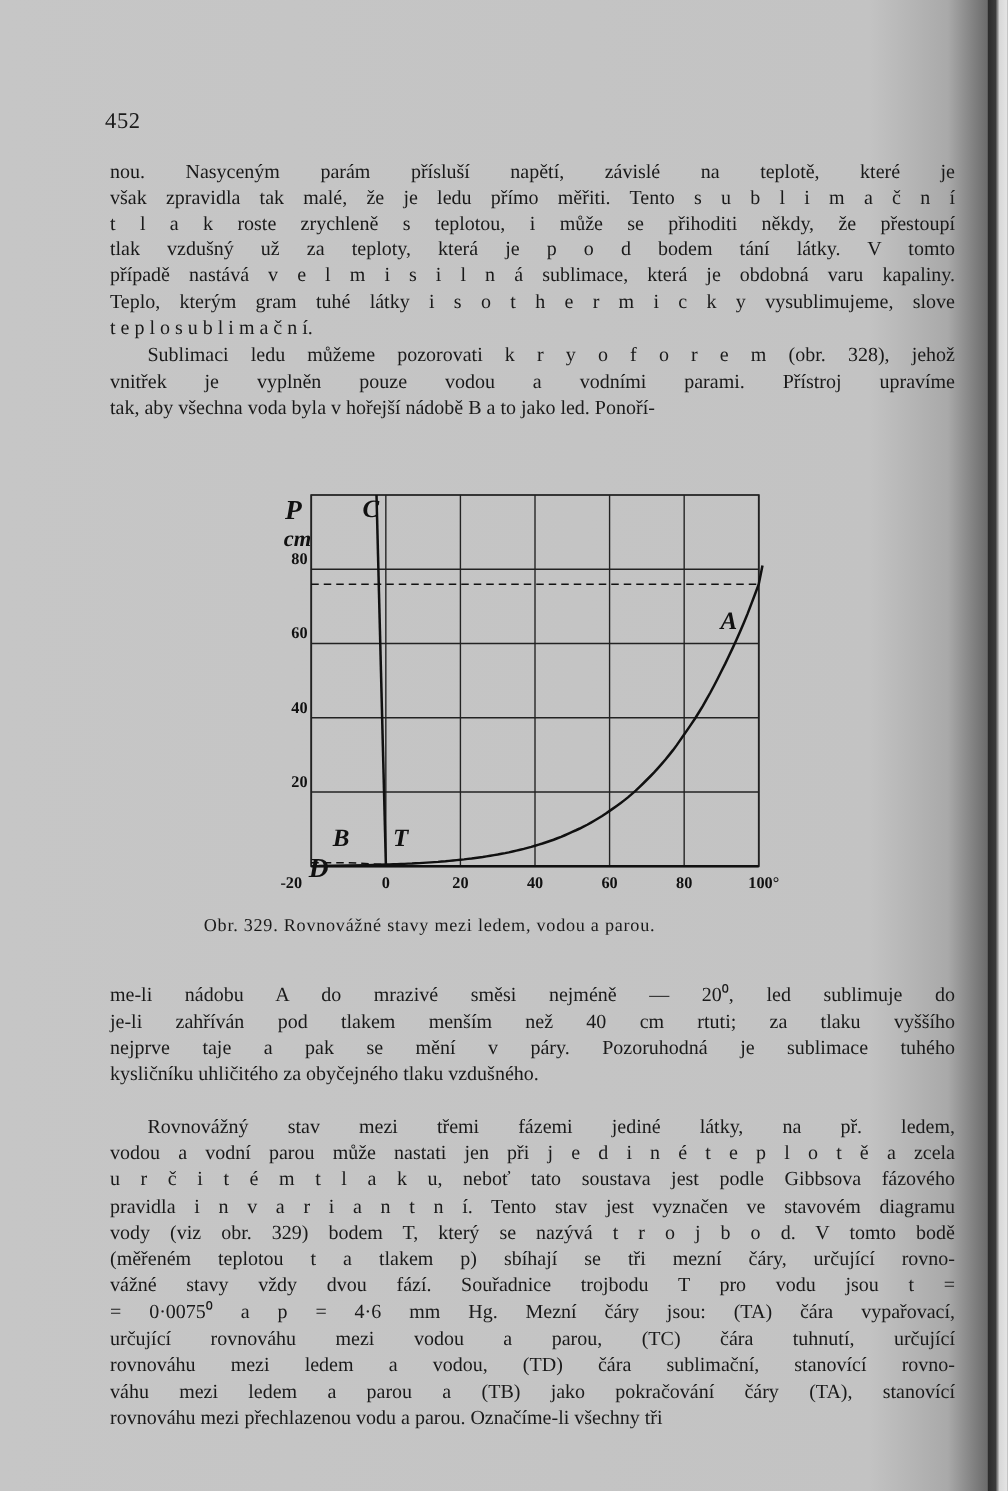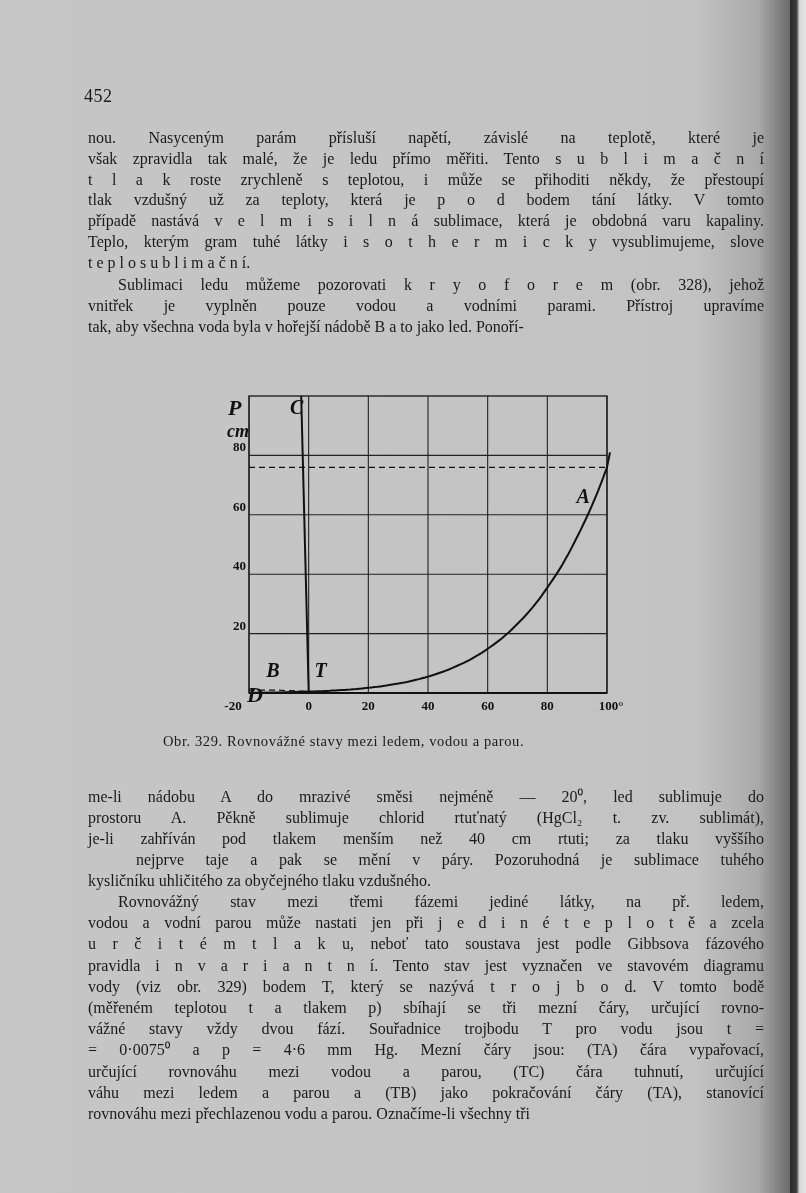--- a/index.html
+++ b/index.html
@@ -96,30 +96,30 @@
     <text x="383.1333333333333" y="122.91999999999999" text-anchor="middle" font-size="20" font-weight="bold" font-style="italic" fill="#111">A</text>
     <text x="72.86666666666667" y="296.665" text-anchor="middle" font-size="20" font-weight="bold" font-style="italic" fill="#111">B</text>
     <text x="120.60000000000001" y="296.665" text-anchor="middle" font-size="20" font-weight="bold" font-style="italic" fill="#111">T</text>
     <text x="54.96666666666667" y="321.91" text-anchor="middle" font-size="22" font-weight="bold" font-style="italic" fill="#111">D</text>
   </svg>
 
 <div class="caption">Obr. 329. Rovnovážné stavy mezi ledem, vodou a parou.</div>
 
 <div class="para" id="p-bot-0" style="top:786px;">
     <span class="line" style="line-height: 21px;">me-li nádobu A do mrazivé směsi nejméně — 20⁰, led sublimuje do</span>
-    <span class="line" style="line-height: 21px;">prostoru A. Pěkně sublimuje chlorid rtuťnatý (HgCl₂ t. zv. sublimát),</span>
     <span class="line" style="line-height: 21px;">je-li zahříván pod tlakem menším než 40 cm rtuti; za tlaku vyššího</span>
-    <span class="line" style="line-height: 21px; margin-left: 48px;">nejprve taje a pak se mění v páry. Pozoruhodná je sublimace tuhého</span>
+    <span class="line" style="line-height: 21px;">nejprve taje a pak se mění v páry. Pozoruhodná je sublimace tuhého</span>
     <span class="line last" style="line-height: 21px;">kysličníku uhličitého za obyčejného tlaku vzdušného.</span>
   </div>
 <div class="para" id="p-bot-1" style="top:891px;">
     <span class="line indent" style="line-height: 21.2px;">Rovnovážný stav mezi třemi fázemi jediné látky, na př. ledem,</span>
     <span class="line" style="line-height: 21.2px;">vodou a vodní parou může nastati jen při j e d i n é  t e p l o t ě a zcela</span>
     <span class="line" style="line-height: 21.2px;">u r č i t é m  t l a k u, neboť tato soustava jest podle Gibbsova fázového</span>
     <span class="line" style="line-height: 21.2px;">pravidla i n v a r i a n t n í. Tento stav jest vyznačen ve stavovém diagramu</span>
     <span class="line" style="line-height: 21.2px;">vody (viz obr. 329) bodem T, který se nazývá t r o j b o d. V tomto bodě</span>
     <span class="line" style="line-height: 21.2px;">(měřeném teplotou t a tlakem p) sbíhají se tři mezní čáry, určující rovno-</span>
     <span class="line" style="line-height: 21.2px;">vážné stavy vždy dvou fází. Souřadnice trojbodu T pro vodu jsou t =</span>
     <span class="line" style="line-height: 21.2px;">= 0·0075⁰ a p = 4·6 mm Hg. Mezní čáry jsou: (TA) čára vypařovací,</span>
     <span class="line" style="line-height: 21.2px;">určující rovnováhu mezi vodou a parou, (TC) čára tuhnutí, určující</span>
+    <span class="line" style="line-height: 21.2px;">rovnováhu mezi ledem a vodou, (TD) čára sublimační, stanovící rovno-</span>
     <span class="line" style="line-height: 21.2px;">váhu mezi ledem a parou a (TB) jako pokračování čáry (TA), stanovící</span>
     <span class="line last" style="line-height: 21.2px;">rovnováhu mezi přechlazenou vodu a parou. Označíme-li všechny tři</span>
   </div>
 
 </body></html>

